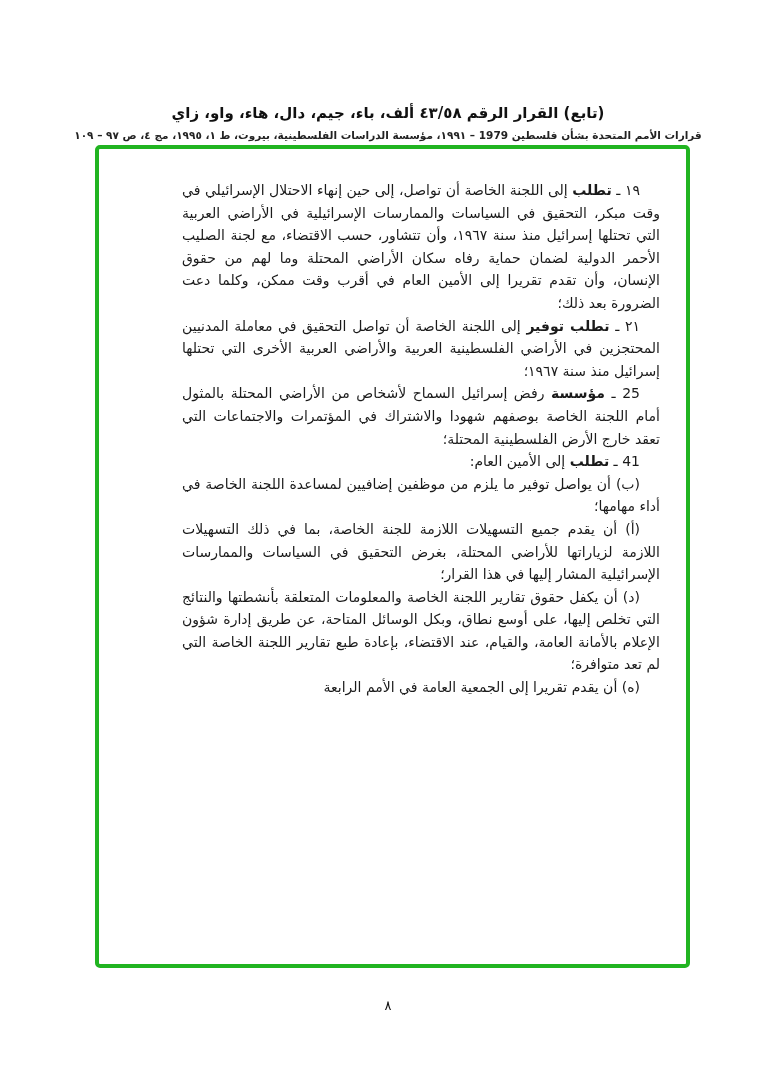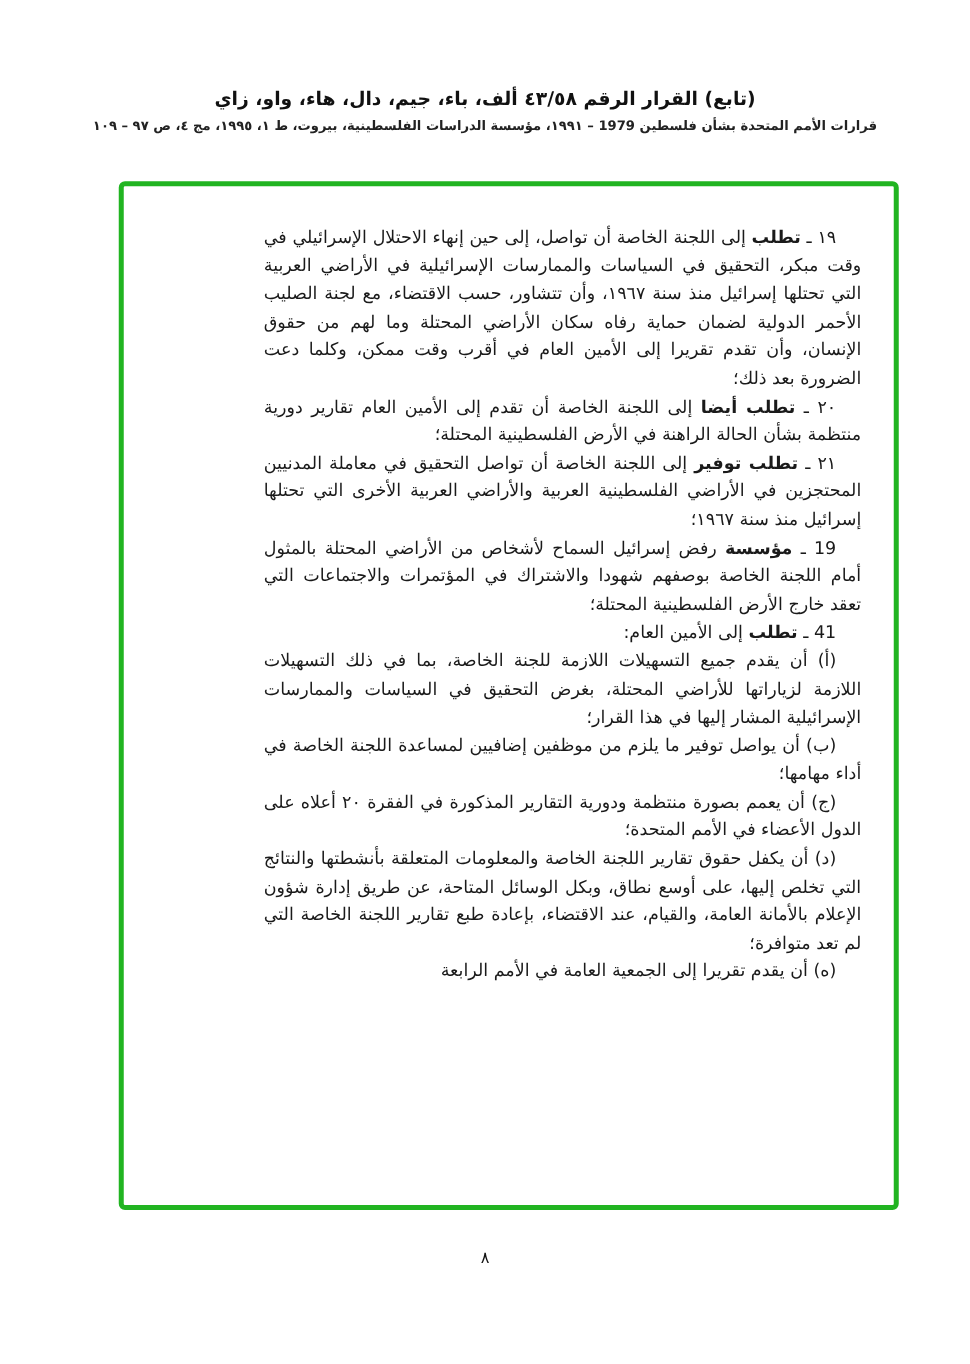--- a/index.html
+++ b/index.html
@@ -21,20 +21,21 @@
     left: 0;
     width: 776px;
     text-align: center;
     direction: rtl;
   }
   .header-title {
     font-size: 15px;
     font-weight: bold;
     color: #111;
     letter-spacing: 0.2px;
+    margin-top: 34px;
   }
   .header-citation {
     margin-top: 7px;
     font-size: 10.5px;
     font-weight: bold;
     color: #222;
   }
   .doc-box {
     position: absolute;
     left: 95px;
@@ -78,67 +79,58 @@
 </head>
 <body>
 
 <div class="page">
 
   <div class="header">
     <div class="header-title">(تابع) القرار الرقم ٤٣/٥٨ ألف، باء، جيم، دال، هاء، واو، زاي</div>
     <div class="header-citation">قرارات الأمم المتحدة بشأن فلسطين 1979 – ١٩٩١، مؤسسة الدراسات الفلسطينية، بيروت، ط ١، ١٩٩٥، مج ٤، ص ٩٧ – ١٠٩</div>
   </div>
 
-  <div class="doc-box" style="border-color: rgb(33, 180, 33); padding-left: 29px;">
+  <div class="doc-box" style="border-color: rgb(33, 180, 33);">
     <div class="doc-text" lang="ar" dir="rtl">
 
       <p class="para">
         <span class="para-label">١٩ ـ</span>
         <span class="para-verb">تطلب</span>
         <span class="para-text">إلى اللجنة الخاصة أن تواصل، إلى حين إنهاء الاحتلال الإسرائيلي في وقت مبكر، التحقيق في السياسات والممارسات الإسرائيلية في الأراضي العربية التي تحتلها إسرائيل منذ سنة ١٩٦٧، وأن تتشاور، حسب الاقتضاء، مع لجنة الصليب الأحمر الدولية لضمان حماية رفاه سكان الأراضي المحتلة وما لهم من حقوق الإنسان، وأن تقدم تقريرا إلى الأمين العام في أقرب وقت ممكن، وكلما دعت الضرورة بعد ذلك؛</span>
       </p>
 
-      <p class="para">
-        <span class="para-label">٢٠ ـ</span>
-        <span class="para-verb">تطلب أيضا</span>
-        <span class="para-text">إلى اللجنة الخاصة أن تقدم إلى الأمين العام تقارير دورية منتظمة بشأن الحالة الراهنة في الأرض الفلسطينية المحتلة؛</span>
-      </p>
 
       <p class="para">
         <span class="para-label">٢١ ـ</span>
         <span class="para-verb">تطلب توفير</span>
         <span class="para-text">إلى اللجنة الخاصة أن تواصل التحقيق في معاملة المدنيين المحتجزين في الأراضي الفلسطينية العربية والأراضي العربية الأخرى التي تحتلها إسرائيل منذ سنة ١٩٦٧؛</span>
       </p>
 
       <p class="para">
-        <span class="para-label">19 ـ</span>
+        <span class="para-label">25 ـ</span>
         <span class="para-verb">مؤسسة</span>
         <span class="para-text">رفض إسرائيل السماح لأشخاص من الأراضي المحتلة بالمثول أمام اللجنة الخاصة بوصفهم شهودا والاشتراك في المؤتمرات والاجتماعات التي تعقد خارج الأرض الفلسطينية المحتلة؛</span>
       </p>
 
       <p class="para">
         <span class="para-label">41 ـ</span>
         <span class="para-verb">تطلب</span>
         <span class="para-text">إلى الأمين العام:</span>
       </p>
 
       <p class="para">
-        <span class="para-label">(أ)</span>
-        <span class="para-text">أن يقدم جميع التسهيلات اللازمة للجنة الخاصة، بما في ذلك التسهيلات اللازمة لزياراتها للأراضي المحتلة، بغرض التحقيق في السياسات والممارسات الإسرائيلية المشار إليها في هذا القرار؛</span>
-      </p>
-
-      <p class="para">
         <span class="para-label">(ب)</span>
         <span class="para-text">أن يواصل توفير ما يلزم من موظفين إضافيين لمساعدة اللجنة الخاصة في أداء مهامها؛</span>
       </p>
 
       <p class="para">
-        <span class="para-label">(ج)</span>
-        <span class="para-text">أن يعمم بصورة منتظمة ودورية التقارير المذكورة في الفقرة ٢٠ أعلاه على الدول الأعضاء في الأمم المتحدة؛</span>
+        <span class="para-label">(أ)</span>
+        <span class="para-text">أن يقدم جميع التسهيلات اللازمة للجنة الخاصة، بما في ذلك التسهيلات اللازمة لزياراتها للأراضي المحتلة، بغرض التحقيق في السياسات والممارسات الإسرائيلية المشار إليها في هذا القرار؛</span>
       </p>
+
 
       <p class="para">
         <span class="para-label">(د)</span>
         <span class="para-text">أن يكفل حقوق تقارير اللجنة الخاصة والمعلومات المتعلقة بأنشطتها والنتائج التي تخلص إليها، على أوسع نطاق، وبكل الوسائل المتاحة، عن طريق إدارة شؤون الإعلام بالأمانة العامة، والقيام، عند الاقتضاء، بإعادة طبع تقارير اللجنة الخاصة التي لم تعد متوافرة؛</span>
       </p>
 
       <p class="para">
         <span class="para-label">(ه)</span>
         <span class="para-text">أن يقدم تقريرا إلى الجمعية العامة في الأمم الرابعة</span>
       </p>

